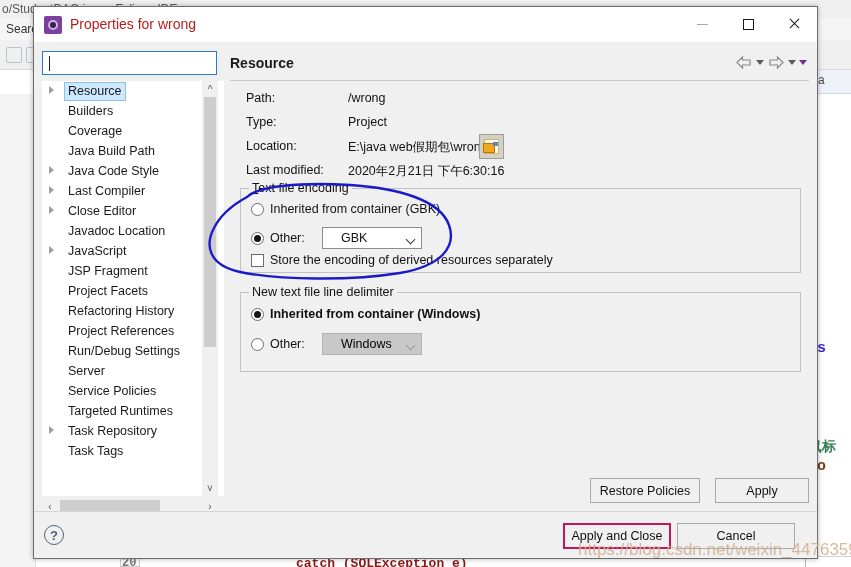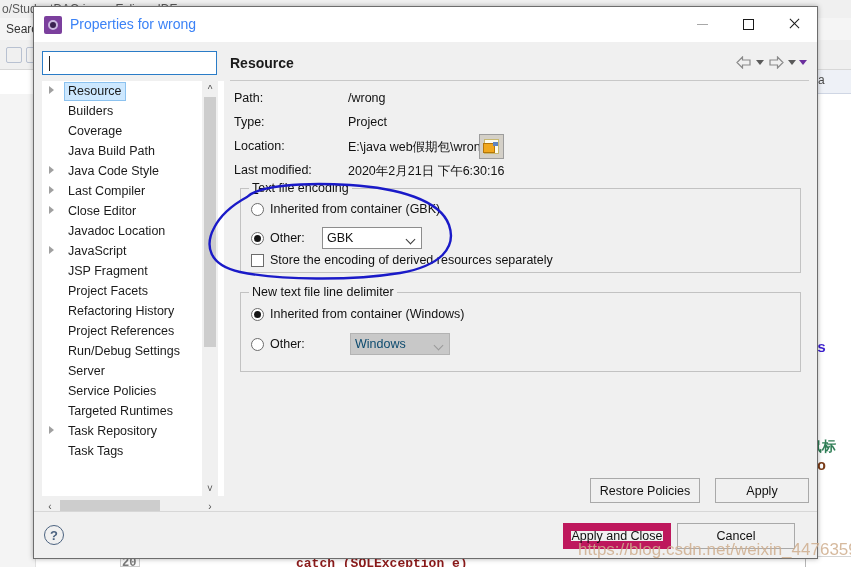--- a/index.html
+++ b/index.html
@@ -88,21 +88,21 @@
     position: absolute; left: 10px; top: 9px; width: 18px; height: 18px;
     background: #7b3f9d; border-radius: 2px;
     display: flex; align-items: center; justify-content: center;
   }
   .title-icon .inner {
     width: 10px; height: 10px; border-radius: 50%;
     background: #3a2150; border: 2px solid #cbb8e0;
   }
   .title-text {
     position: absolute; left: 36px; top: 9px;
-    font-size: 14px; color: #3b82f6;
+    font-size: 14px; color: #b91c1c;
   }
   .win-btn {
     position: absolute; top: 0; width: 46px; height: 34px;
     display: flex; align-items: center; justify-content: center;
     cursor: default;
   }
   .win-min  { right: 92px; }
   .win-max  { right: 46px; }
   .win-close{ right: 0px; }
   .glyph-min { width: 11px; height: 1px; background: #a8a8a8; }
@@ -190,21 +190,21 @@
   }
   .nav-btns { position: absolute; right: 2px; top: 2px; display: flex; align-items: center; gap: 3px; }
   .nav-arrow { width: 18px; height: 18px; display: flex; align-items: center; justify-content: center; }
   .nav-caret {
     width: 0; height: 0; border-left: 4px solid transparent;
     border-right: 4px solid transparent; border-top: 5px solid #5a5a5a;
   }
   .nav-caret.purple { border-top-color: #6b2f9e; }
 
   .field-row { position: relative; height: 24px; font-size: 12.5px; color: #111; }
-  .field-label { position: absolute; left: 0; top: 4px; }
+  .field-label { position: absolute; left: 12px; top: 4px; }
   .field-value { position: absolute; left: 114px; top: 4px; }
   .u { text-decoration: underline; }
 
   .loc-btn {
     position: absolute; left: 245px; top: -1px; width: 25px; height: 25px;
     background: #d4d0c8; border: 1px solid #9d9d9d;
     display: flex; align-items: center; justify-content: center;
   }
   .loc-icon {
     position: relative; width: 15px; height: 15px;
@@ -240,37 +240,37 @@
   .radio.on::after {
     content: ""; width: 7px; height: 7px; border-radius: 50%; background: #151515;
   }
   .checkbox {
     width: 13px; height: 13px; border: 1px solid #6c6c6c; background: #fff;
     flex: 0 0 auto;
   }
   .combo {
     position: relative; width: 100px; height: 22px;
     border: 1px solid #8d8d8d; background: #ffffff;
-    font-size: 12.5px; color: #111; line-height: 21px; padding-left: 4px;
-  }
-  .combo.disabled { background: #c8c8c8; border-color: #b3b3b3; color: #0c4a6e; margin-left: 28px; }
+    font-size: 12.5px; color: #111; line-height: 21px; padding-left: 18px;
+  }
+  .combo.disabled { background: #c8c8c8; border-color: #b3b3b3; color: #000000; }
   .combo-caret {
     position: absolute; right: 7px; top: 8px;
     width: 7px; height: 7px; border-right: 1.4px solid #3a3a3a;
     border-bottom: 1.4px solid #3a3a3a; transform: rotate(45deg);
   }
   .combo.disabled .combo-caret { border-color: #9a9a9a; }
 
   
   .btn {
     border: 1px solid #a9a9a9; background: #f0f0f0;
     font-size: 12.5px; color: #111; text-align: center;
     display: flex; align-items: center; justify-content: center;
   }
-  .btn.primary { border: 8px solid #be185d; background: #f0f0f0; }
+  .btn.primary { border: 2px solid #be185d; background: #f0f0f0; }
   .btn-restore { position: absolute; right: 109px; bottom: 2px; width: 110px; height: 25px; }
   .btn-apply   { position: absolute; right: 0px;   bottom: 2px; width: 94px;  height: 25px; }
 
   .dlg-footer {
     position: absolute; left: 0; right: 0; bottom: 0; height: 47px;
     border-top: 1px solid #d7d7d7; background: #f0f0f0;
   }
   .help-icon {
     position: absolute; left: 10px; top: 13px; width: 20px; height: 20px;
     border-radius: 50%; border: 1.5px solid #4c6380; color: #4c6380;
@@ -435,21 +435,21 @@
             </span>
           </div>
           <div class="check-row" style="top:64px;">
             <span class="checkbox"></span>
             <span>Store the encoding of derived resources separately</span>
           </div>
         </div>
 
         <div class="groupbox" style="top:241px; right:8px; height:80px;">
           <div class="group-title">New text file line delimiter</div>
-          <div class="radio-row" style="top:14px;">
+          <div class="radio-row" style="top:14px;font-weight:bold;">
             <span class="radio on"></span>
             <span>Inherited from container (Windows)</span>
           </div>
           <div class="radio-row" style="top:40px;">
             <span class="radio"></span>
             <span style="width:46px;">Other:</span>
             <span class="combo disabled">
               <span>Windows</span>
               <span class="combo-caret"></span>
             </span>

